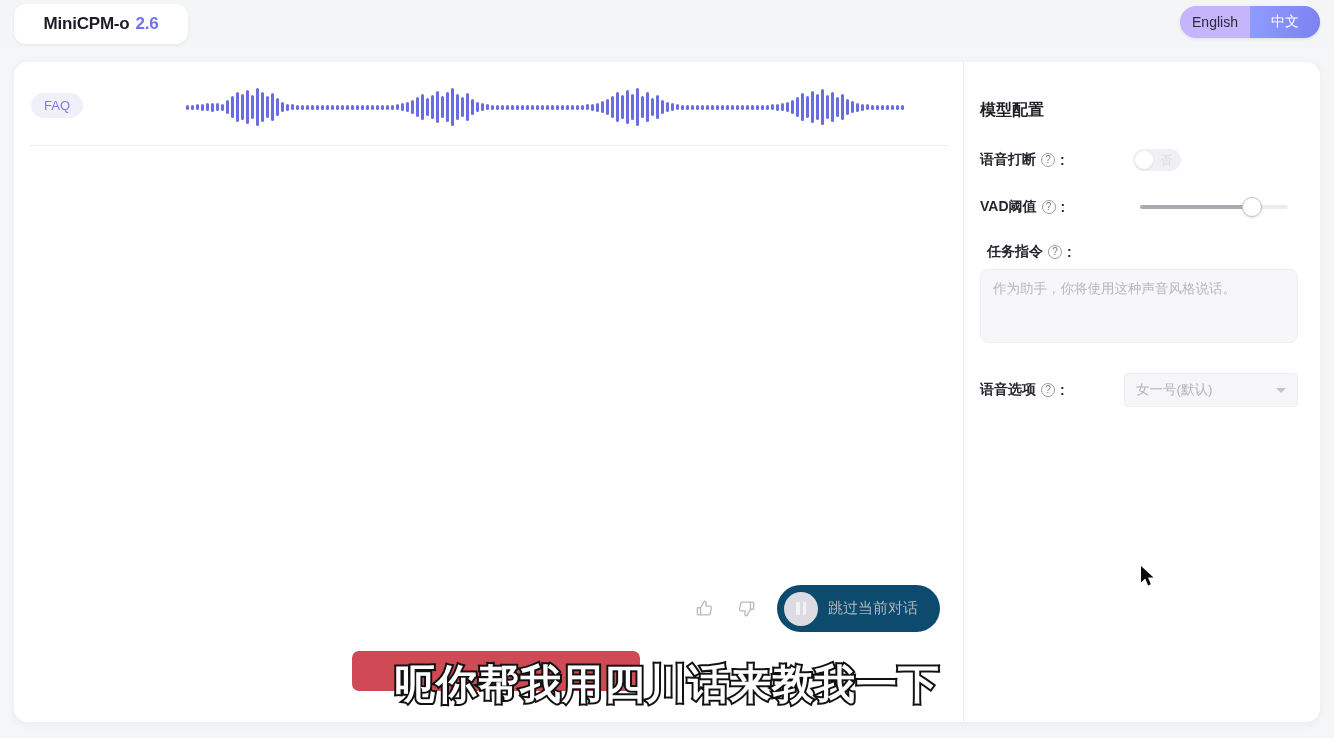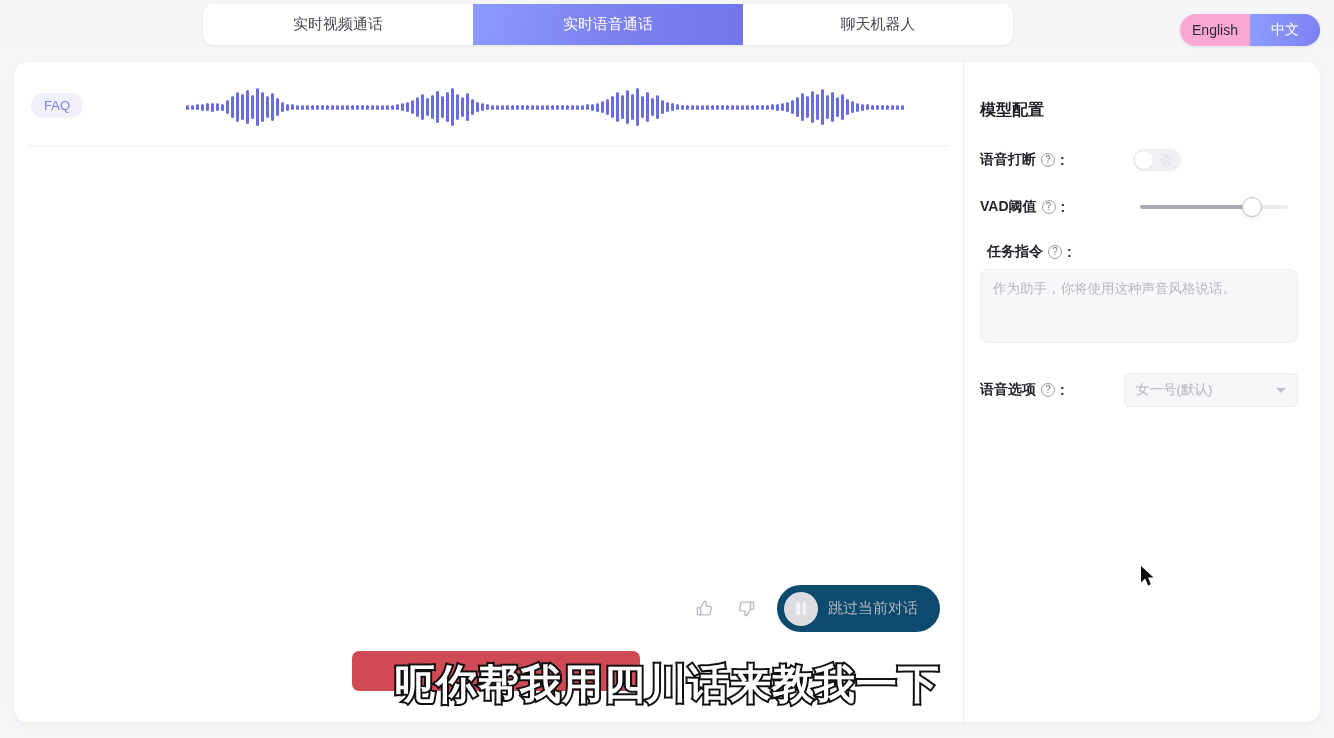--- a/index.html
+++ b/index.html
@@ -76,23 +76,23 @@
     cursor: pointer;
     user-select: none;
   }
   .tab.active {
     background: linear-gradient(100deg, #8c9bff 0%, #7b7ff0 55%, #7176ee 100%);
     color: #ffffff;
   }
 
   .langtoggle {
     position: absolute;
-    right: 14px; top: 14px;
+    right: 14px; top: 6px;
     width: 140px; height: 32px;
-    background: #f9a8d4;
+    background: #c4b5fd;
     border-radius: 16px;
     display: flex;
     overflow: hidden;
     box-shadow: 0 1px 3px rgba(30,35,60,0.10);
   }
   .lang {
     flex: 1;
     display: flex;
     align-items: center;
     justify-content: center;
@@ -403,26 +403,25 @@
     pointer-events: none;
   }
 </style>
 </head>
 <body>
 
 <div id="app">
 
   <div class="header">
 
-
-    <div class="tabbar">
-      <div class="tab">实时视频通话</div>
-      <div class="tab active">实时语音通话</div>
-      <div class="tab">聊天机器人</div>
+    <div class="brand">
+      <span class="brand-name">MiniCPM-o</span>
+      <span class="brand-ver">2.6</span>
     </div>
+
 
     <div class="langtoggle">
       <div class="lang">English</div>
       <div class="lang active">中文</div>
     </div>
 
   </div>
 
   <div class="card">
 

